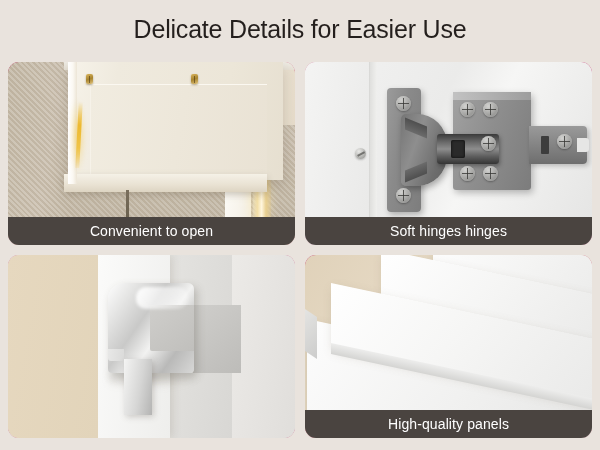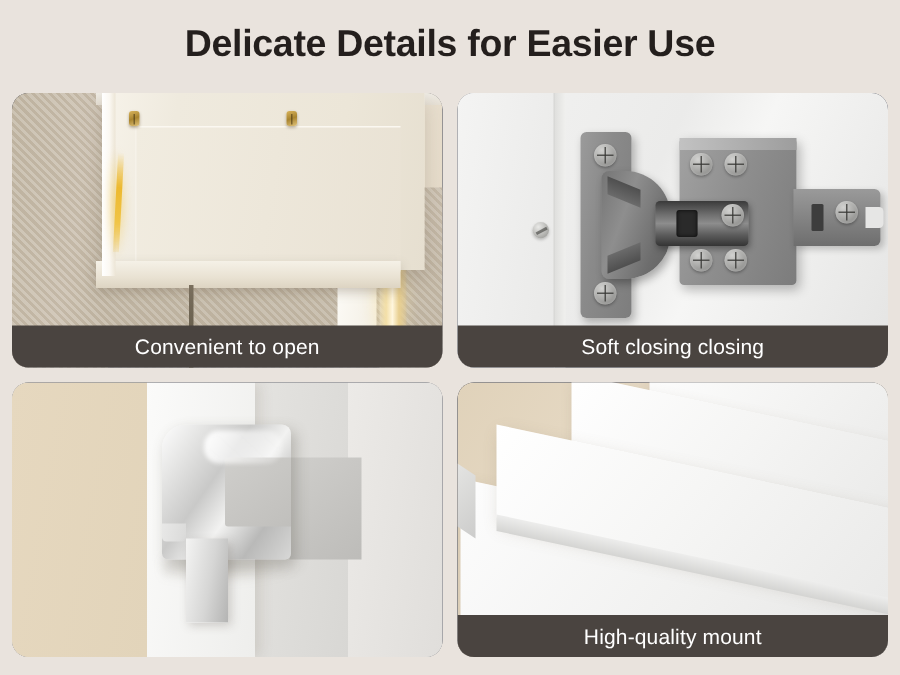--- a/index.html
+++ b/index.html
@@ -26,21 +26,21 @@
     left: 0;
     top: 0;
     width: 600px;
     height: 58px;
     display: flex;
     align-items: center;
     justify-content: center;
   }
   .title-text {
     font-size: 25px;
-    font-weight: bold;
+    font-weight: normal;
     color: #241f1d;
     letter-spacing: -0.2px;
     white-space: nowrap;
   }
 
   
   .grid {
     position: absolute;
     left: 8px;
     top: 62px;
@@ -48,21 +48,21 @@
     height: 376px;
     display: grid;
     grid-template-columns: 1fr 1fr;
     grid-template-rows: 1fr 1fr;
     gap: 10px 10px;
   }
   .card {
     position: relative;
     border-radius: 11px;
     overflow: hidden;
-    background: #0f172a;
+    background: #be185d;
   }
   .scene {
     position: absolute;
     inset: 0;
   }
   .caption {
     position: absolute;
     left: 0;
     right: 0;
     bottom: 0;
@@ -552,21 +552,21 @@
         <div class="screw-phil" style="left:91px; top:34px;"></div>
         <div class="screw-phil" style="left:91px; top:126px;"></div>
         <div class="screw-phil" style="left:155px; top:40px;"></div>
         <div class="screw-phil" style="left:178px; top:40px;"></div>
         <div class="screw-phil" style="left:155px; top:104px;"></div>
         <div class="screw-phil" style="left:178px; top:104px;"></div>
         <div class="screw-phil" style="left:176px; top:74px;"></div>
         <div class="screw-phil" style="left:252px; top:72px;"></div>
       </div>
       <div class="caption">
-        <span class="caption-text">Soft closing closing</span>
+        <span class="caption-text">Soft hinges hinges</span>
       </div>
     </div>
 
     <div class="card">
       <div class="scene">
         <div class="c3-bg"></div>
         <div class="c3-panel-d"></div>
         <div class="c3-panel-b"></div>
         <div class="c3-panel-c"></div>
         <div class="c3-panel-a"></div>
@@ -587,18 +587,18 @@
         <div class="c4-front-edge"></div>
         <div class="c4-p3"></div>
         <div class="c4-p3-edge"></div>
         <div class="c4-p2"></div>
         <div class="c4-p2-edge"></div>
         <div class="c4-p1"></div>
         <div class="c4-p1-edge"></div>
         <div class="c4-left-edge"></div>
       </div>
       <div class="caption">
-        <span class="caption-text">High-quality mount</span>
+        <span class="caption-text">High-quality panels</span>
       </div>
     </div>
 
   </div>
 </div>
 
 </body></html>

